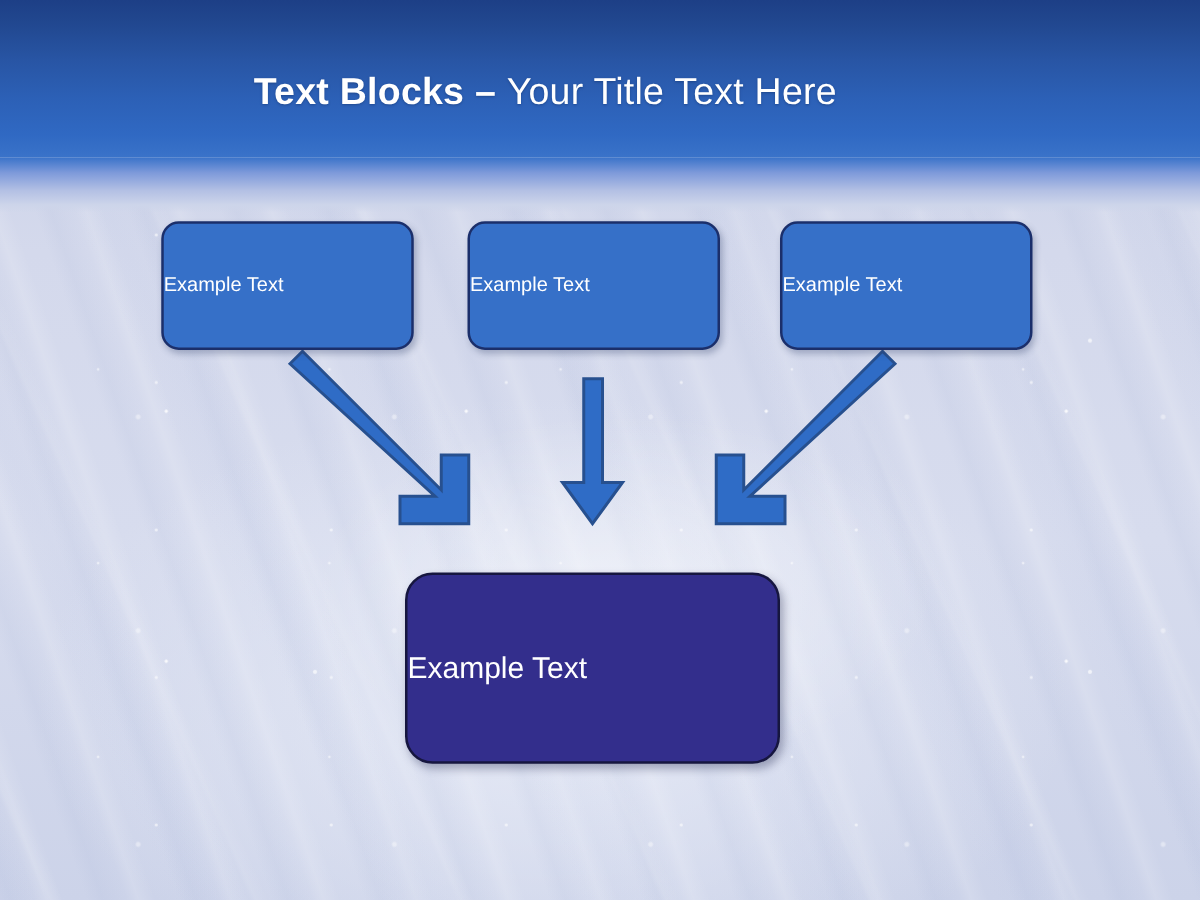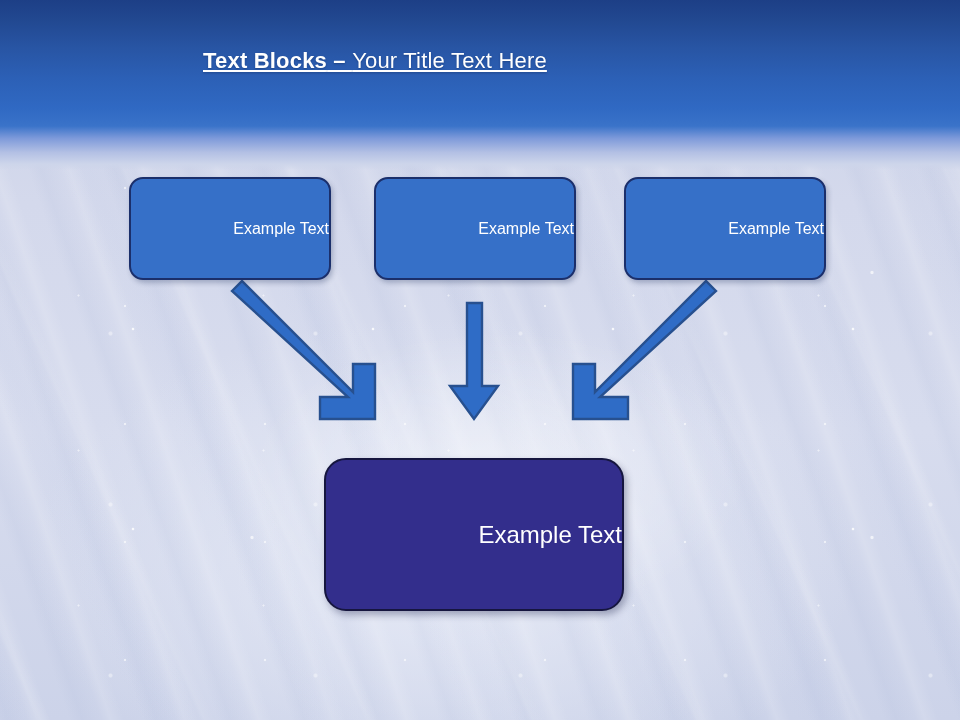--- a/index.html
+++ b/index.html
@@ -109,41 +109,40 @@
         #3a73c9 0%,
         #7e9ada 28%,
         #b3c0e4 60%,
         #cdd5ea 86%,
         rgba(214,219,236,0) 100%);
     z-index: 3;
   }
   .title {
     position: absolute;
     left: 203px;
-    top: 42px;
-    font-size: 22px;
+    top: 55px;
+    font-size: 30px;
     line-height: 38px;
     color: #ffffff;
     white-space: nowrap;
     letter-spacing: .2px;
     z-index: 4;
     text-shadow: 0 1px 2px rgba(10,30,70,.35);
-    text-decoration: underline;
   }
   .title .bold { font-weight: bold; }
   .title .dash { font-weight: bold; }
   .title .rest { font-weight: normal; }
 
   
   .box {
     position: absolute;
     box-sizing: border-box;
     display: flex;
     align-items: center;
-    justify-content: flex-end;
+    justify-content: flex-start;
     text-align: center;
     color: #ffffff;
     z-index: 6;
   }
   .box-top {
     width: 202px;
     height: 103px;
     background: #3670c8;
     border: 2px solid #1b2f6b;
     border-radius: 14px;

